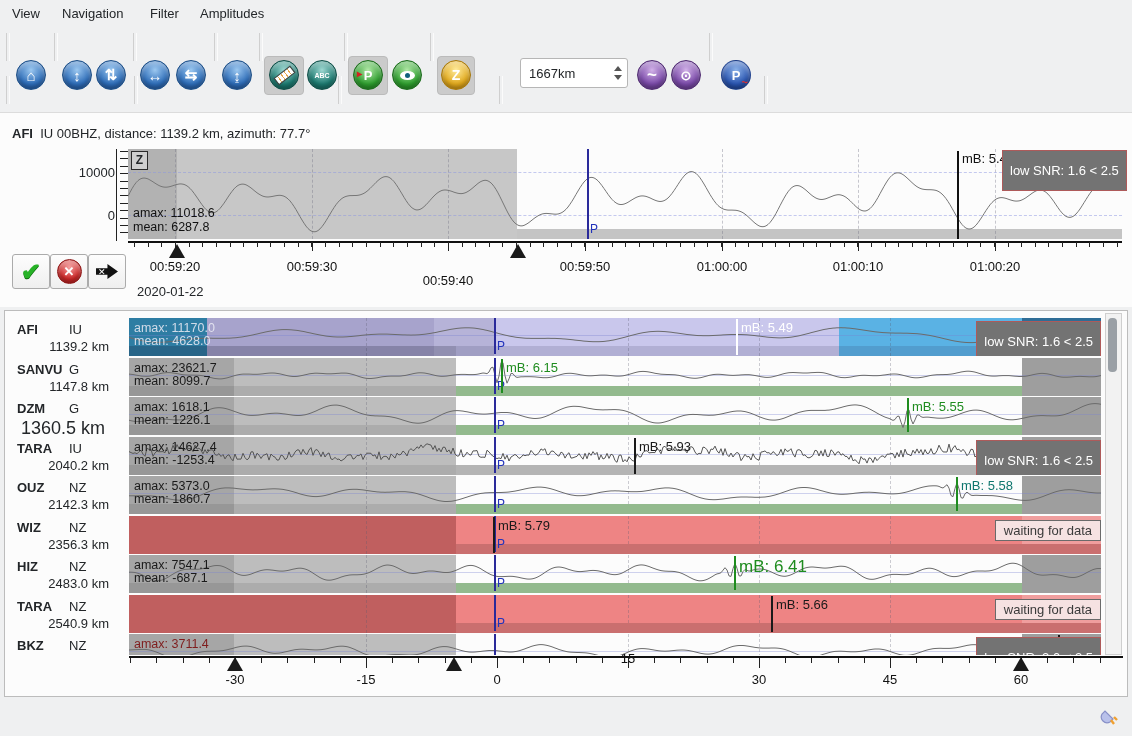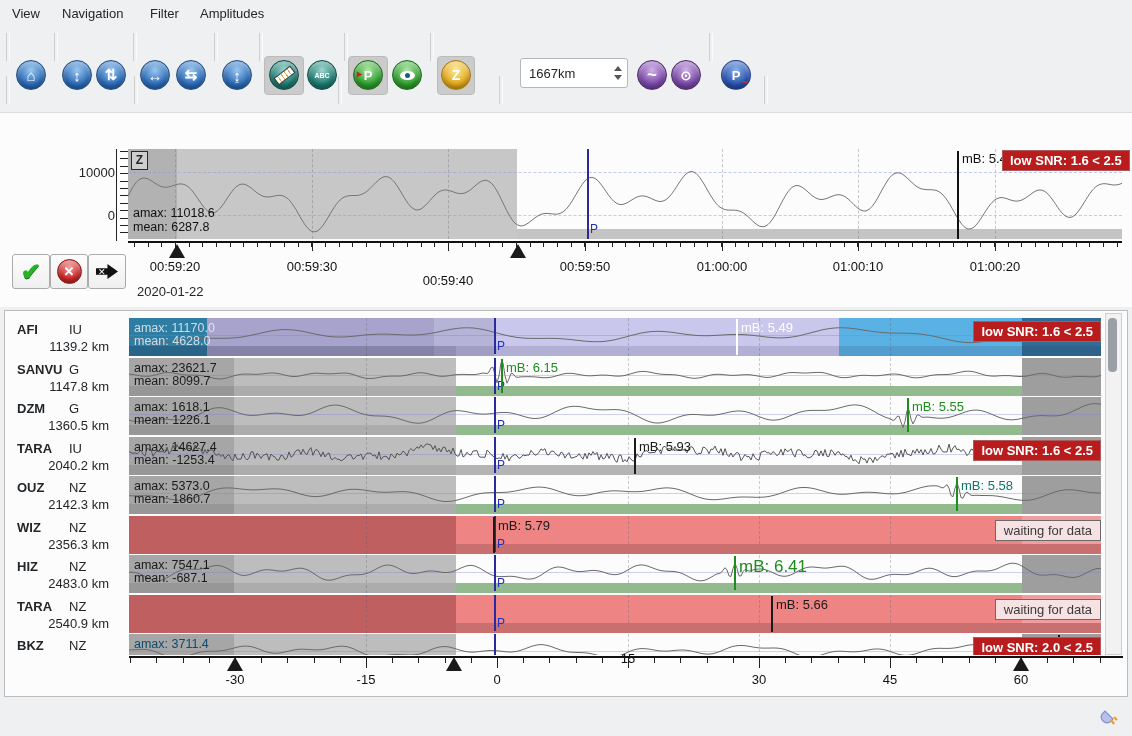--- a/index.html
+++ b/index.html
@@ -31,22 +31,22 @@
   .spin .btns{position:absolute;right:5px;top:4px;display:flex;flex-direction:column;gap:4px}
   .spin .u{width:0;height:0;border-left:4px solid transparent;border-right:4px solid transparent;border-bottom:5px solid #555}
   .spin .d{width:0;height:0;border-left:4px solid transparent;border-right:4px solid transparent;border-top:5px solid #555}
   .lbl{position:absolute;font-size:13px}
   .btn{position:absolute;width:36px;height:33px;background:linear-gradient(#fdfdfd,#efefef);
        border:1px solid #ababab;border-radius:3px;display:flex;align-items:center;justify-content:center}
   .check{color:#27b227;font-size:22px;font-weight:bold;text-shadow:0 1px 0 #0a6a0a}
   
   #upperpanel{position:absolute;left:0;top:112px;width:1132px;height:194px;background:#fcfcfc;border-top:1px solid #dcdcdc}
   #stationpanel{position:absolute;left:4px;top:310px;width:1124px;height:387px;background:#fcfcfc;border:1px solid #bcbcbc;box-sizing:border-box;overflow:hidden}
-  .badge-snr{position:absolute;background:#b91c1c;border:1px solid #ae5a5a;color:#fff;font-weight:bold;
-             font-size:13px;padding:2px 7px;white-space:nowrap}
+  .badge-snr{position:absolute;background:#737373;border:1px solid #ae5a5a;color:#fff;font-weight:normal;
+             font-size:13px;padding:12px 7px;white-space:nowrap}
   .badge-wait{position:absolute;background:#f6e2e2;border:1px solid #6a6a6a;color:#3a3a3a;
              font-size:13px;padding:2px 8px;white-space:nowrap}
   .tri{position:absolute;width:0;height:0;border-left:8px solid transparent;border-right:8px solid transparent;border-bottom:14px solid #1a1a1a}
   .axlbl{position:absolute;font-size:13px;color:#111;text-align:center;width:70px}
   .scroll{position:absolute;background:#f2f2f2;border:1px solid #cfcfcf}
   .thumb{position:absolute;background:#9aa0a6;border-radius:4px}
 </style>
 </head>
 <body>
 
@@ -146,20 +146,24 @@
     <span style="position:absolute;right:-2px;top:-3px;width:13px;height:13px;background:#f8f8f8;border:1px solid #777;border-radius:3px;font-size:10px;text-align:center;line-height:13px">1</span>
   </div>
   <div class="abs" style="left:724px;top:72px">
     <span class="check" style="font-size:30px">✔</span>
   </div>
   <div class="sep" style="left:764px;top:8px"></div>
   <div class="sph red" style="left:772px;top:74px;font-size:19px;font-weight:normal">◎</div>
 </div>
 
 <div id="upperpanel">
+  <div class="abs" style="left:12px;top:13px">
+    <b>AFI</b>&nbsp;
+    <span>IU  00BHZ, distance: 1139.2 km, azimuth: 77.7°</span>
+  </div>
   <div id="topplot" class="abs" style="left:0;top:33px;width:1132px;height:161px">
       <div style="position:absolute;left:128px;top:3px;width:49px;height:90px;background:#b2b2b2"></div>
       <div style="position:absolute;left:177px;top:3px;width:340px;height:90px;background:#c7c7c7"></div>
       <div style="position:absolute;left:517px;top:83px;width:605px;height:10px;background:#c4c4c4"></div>
       <div style="position:absolute;left:175px;top:3px;width:1px;height:90px;border-left:1px dashed rgba(110,110,130,.38)"></div>
       <div style="position:absolute;left:312px;top:3px;width:1px;height:90px;border-left:1px dashed rgba(110,110,130,.38)"></div>
       <div style="position:absolute;left:448px;top:3px;width:1px;height:90px;border-left:1px dashed rgba(110,110,130,.38)"></div>
       <div style="position:absolute;left:722px;top:3px;width:1px;height:90px;border-left:1px dashed rgba(110,110,130,.38)"></div>
       <div style="position:absolute;left:858px;top:3px;width:1px;height:90px;border-left:1px dashed rgba(110,110,130,.38)"></div>
       <div style="position:absolute;left:995px;top:3px;width:1px;height:90px;border-left:1px dashed rgba(110,110,130,.38)"></div>
@@ -347,21 +351,21 @@
         <div style="position:absolute;left:5px;top:16px;font-size:12.5px;color:#1a1a1a">mean: 8099.7</div>
         <div style="position:absolute;left:365px;top:0;width:1.5px;height:36px;background:#2a2a9a"></div>
         <div style="position:absolute;left:368px;top:21px;font-size:12px;color:#2233bb">P</div>
         <div style="position:absolute;left:372px;top:1px;width:1.5px;height:34px;background:#1f8c1f"></div>
         <div style="position:absolute;left:377px;top:2px;font-size:13px;color:#1f8c1f">mB: 6.15</div>
       </div>
     </div>
     <div style="position:absolute;left:0;top:86px;width:1100px;height:38px;overflow:hidden">
       <div style="position:absolute;left:12px;top:4px;font-weight:bold;font-size:13px">DZM</div>
       <div style="position:absolute;left:64px;top:4px;font-size:13px">G</div>
-      <div style="position:absolute;left:12px;top:21px;width:92px;text-align:right;font-size:13px">1360.5 km</div>
+      <div style="position:absolute;left:12px;top:21px;width:92px;text-align:center;font-size:18px">1360.5 km</div>
       <div style="position:absolute;left:124px;top:0;width:972px;height:38px;background:#fcfcfc">
         <div style="position:absolute;left:0px;top:0;width:105px;height:38px;background:#a6a6a6"></div>
         <div style="position:absolute;left:105px;top:0;width:222px;height:38px;background:#bdbdbd"></div>
         <div style="position:absolute;left:893px;top:0;width:79px;height:38px;background:#9e9e9e"></div>
         <div style="position:absolute;left:237px;top:0;width:1px;height:38px;border-left:1px dashed rgba(90,90,110,.3)"></div>
         <div style="position:absolute;left:499px;top:0;width:1px;height:38px;border-left:1px dashed rgba(90,90,110,.3)"></div>
         <div style="position:absolute;left:630px;top:0;width:1px;height:38px;border-left:1px dashed rgba(90,90,110,.3)"></div>
         <div style="position:absolute;left:761px;top:0;width:1px;height:38px;border-left:1px dashed rgba(90,90,110,.3)"></div>
         <div style="position:absolute;left:327px;top:28px;width:566px;height:10px;background:#93ba8e"></div>
         <div style="position:absolute;left:0;top:28px;width:327px;height:10px;background:rgba(0,0,0,.09)"></div>
@@ -504,21 +508,21 @@
         <div style="position:absolute;left:105px;top:0;width:222px;height:38px;background:#bdbdbd"></div>
         <div style="position:absolute;left:893px;top:0;width:79px;height:38px;background:#9e9e9e"></div>
         <div style="position:absolute;left:237px;top:0;width:1px;height:38px;border-left:1px dashed rgba(90,90,110,.3)"></div>
         <div style="position:absolute;left:499px;top:0;width:1px;height:38px;border-left:1px dashed rgba(90,90,110,.3)"></div>
         <div style="position:absolute;left:630px;top:0;width:1px;height:38px;border-left:1px dashed rgba(90,90,110,.3)"></div>
         <div style="position:absolute;left:761px;top:0;width:1px;height:38px;border-left:1px dashed rgba(90,90,110,.3)"></div>
         <div style="position:absolute;left:0;top:17px;width:972px;height:1px;background:rgba(120,130,210,.35)"></div>
         <svg width="972" height="38" style="position:absolute;left:0px;top:0px">
           <path d="M0 16.0 L2 15.9 L4 15.8 L6 15.7 L8 15.6 L10 15.5 L12 15.4 L14 15.4 L16 15.4 L18 15.6 L20 15.9 L22 16.3 L24 16.9 L26 17.6 L28 18.3 L30 19.1 L32 20.0 L34 20.8 L36 21.7 L38 22.4 L40 23.1 L42 23.6 L44 24.0 L46 24.2 L48 24.3 L50 24.1 L52 23.8 L54 23.4 L56 22.9 L58 22.3 L60 21.6 L62 20.9 L64 20.2 L66 19.5 L68 18.9 L70 18.4 L72 18.0 L74 17.7 L76 17.5 L78 17.3 L80 17.3 L82 17.2 L84 17.2 L86 17.2 L88 17.1 L90 17.0 L92 16.8 L94 16.6 L96 16.2 L98 15.8 L100 15.3 L102 14.8 L104 14.3 L106 13.7 L108 13.2 L110 12.8 L112 12.4 L114 12.2 L116 12.1 L118 12.1 L120 12.3 L122 12.6 L124 13.1 L126 13.7 L128 14.4 L130 15.1 L132 15.9 L134 16.7 L136 17.4 L138 18.0 L140 18.5 L142 18.9 L144 19.2 L146 19.3 L148 19.2 L150 19.1 L152 18.8 L154 18.4 L156 17.9 L158 17.5 L160 17.0 L162 16.5 L164 16.1 L166 15.7 L168 15.5 L170 15.3 L172 15.2 L174 15.2 L176 15.3 L178 15.4 L180 15.6 L182 15.7 L184 15.8 L186 15.9 L188 15.9 L190 15.8 L192 15.7 L194 15.4 L196 15.1 L198 14.7 L200 14.2 L202 13.7 L204 13.3 L206 12.9 L208 12.5 L210 12.3 L212 12.2 L214 12.2 L216 12.4 L218 12.7 L220 13.2 L222 13.9 L224 14.7 L226 15.5 L228 16.5 L230 17.4 L232 18.4 L234 19.3 L236 20.1 L238 20.8 L240 21.4 L242 21.8 L244 22.1 L246 22.3 L248 22.4 L250 22.3 L252 22.1 L254 21.9 L256 21.6 L258 21.3 L260 21.1 L262 20.9 L264 20.7 L266 20.6 L268 20.6 L270 20.6 L272 20.7 L274 20.8 L276 20.9 L278 21.0 L280 21.1 L282 21.1 L284 21.0 L286 20.8 L288 20.5 L290 20.1 L292 19.6 L294 18.9 L296 18.2 L298 17.4 L300 16.6 L302 15.7 L304 14.9 L306 14.2 L308 13.6 L310 13.1 L312 12.8 L314 12.6 L316 12.6 L318 12.7 L320 13.0 L322 13.5 L324 14.0 L326 14.6 L328 15.2 L330 15.8 L332 16.4 L334 16.9 L336 17.4 L338 17.7 L340 18.0 L342 18.1 L344 18.1 L346 18.0 L348 17.8 L350 17.6 L352 17.4 L354 17.1 L356 16.9 L358 16.7 L360 16.5 L362 16.5 L364 16.5 L366 16.6 L368 16.7 L370 17.0 L372 17.2 L374 17.4 L376 17.7 L378 17.8 L380 18.0 L382 18.0 L384 17.9 L386 17.6 L388 17.3 L390 16.8 L392 16.2 L394 15.5 L396 14.8 L398 14.0 L400 13.3 L402 12.5 L404 11.9 L406 11.4 L408 11.0 L410 10.7 L412 10.6 L414 10.7 L416 11.0 L418 11.4 L420 11.9 L422 12.5 L424 13.2 L426 14.0 L428 14.7 L430 15.5 L432 16.1 L434 16.7 L436 17.2 L438 17.7 L440 18.0 L442 18.2 L444 18.3 L446 18.4 L448 18.5 L450 18.5 L452 18.6 L454 18.7 L456 18.8 L458 19.0 L460 19.3 L462 19.7 L464 20.1 L466 20.6 L468 21.1 L470 21.6 L472 22.1 L474 22.6 L476 23.0 L478 23.3 L480 23.4 L482 23.4 L484 23.2 L486 22.9 L488 22.5 L490 21.9 L492 21.1 L494 20.3 L496 19.5 L498 18.6 L500 17.7 L502 16.9 L504 16.2 L506 15.6 L508 15.1 L510 14.8 L512 14.6 L514 14.6 L516 14.7 L518 14.9 L520 15.1 L522 15.5 L524 15.8 L526 16.2 L528 16.5 L530 16.8 L532 17.0 L534 17.1 L536 17.2 L538 17.1 L540 17.0 L542 16.8 L544 16.6 L546 16.4 L548 16.2 L550 16.1 L552 16.0 L554 16.0 L556 16.1 L558 16.3 L560 16.6 L562 17.0 L564 17.4 L566 17.9 L568 18.4 L570 18.9 L572 19.4 L574 19.7 L576 20.0 L578 20.1 L580 20.1 L582 19.9 L584 19.6 L586 19.1 L588 18.5 L590 17.8 L592 17.0 L594 16.2 L596 15.3 L598 14.5 L600 13.7 L602 13.0 L604 12.4 L606 12.0 L608 11.7 L610 11.5 L612 11.5 L614 11.5 L616 11.7 L618 12.0 L620 12.3 L622 12.7 L624 13.0 L626 13.4 L628 13.6 L630 13.9 L632 14.0 L634 14.1 L636 14.1 L638 14.1 L640 14.1 L642 14.0 L644 14.0 L646 14.0 L648 14.1 L650 14.3 L652 14.6 L654 15.0 L656 15.5 L658 16.2 L660 16.9 L662 17.7 L664 18.6 L666 19.4 L668 20.3 L670 21.1 L672 21.8 L674 22.4 L676 22.9 L678 23.2 L680 23.3 L682 23.3 L684 23.1 L686 22.8 L688 22.3 L690 21.7 L692 21.1 L694 20.4 L696 19.8 L698 19.2 L700 18.6 L702 18.1 L704 17.7 L706 17.4 L708 17.3 L710 17.2 L712 17.2 L714 17.3 L716 17.4 L718 17.6 L720 17.7 L722 17.8 L724 17.8 L726 17.8 L728 17.7 L730 17.5 L732 17.3 L734 17.0 L736 16.6 L738 16.2 L740 15.8 L742 15.5 L744 15.2 L746 15.0 L748 15.0 L750 15.0 L752 15.2 L754 15.5 L756 15.9 L758 16.4 L760 17.1 L762 17.8 L764 18.5 L766 19.2 L768 19.8 L770 20.4 L772 20.8 L774 21.2 L776 21.4 L778 21.4 L780 21.2 L782 20.9 L784 20.5 L786 20.0 L788 19.3 L790 18.7 L792 18.0 L794 17.3 L796 16.6 L798 16.0 L800 15.5 L802 15.1 L804 14.7 L806 14.5 L808 14.4 L810 14.3 L812 14.3 L814 14.4 L816 14.4 L818 14.4 L820 14.4 L822 14.3 L824 14.1 L826 13.9 L828 13.6 L830 13.2 L832 12.8 L834 12.3 L836 11.9 L838 11.4 L840 11.1 L842 10.8 L844 10.7 L846 10.7 L848 10.8 L850 11.1 L852 11.6 L854 12.2 L856 12.9 L858 13.7 L860 14.7 L862 15.6 L864 16.6 L866 17.5 L868 18.4 L870 19.2 L872 19.8 L874 20.3 L876 20.7 L878 20.9 L880 21.0 L882 20.9 L884 20.8 L886 20.5 L888 20.3 L890 20.0 L892 19.7 L894 19.4 L896 19.2 L898 19.0 L900 18.9 L902 18.9 L904 19.0 L906 19.1 L908 19.3 L910 19.5 L912 19.7 L914 19.8 L916 19.9 L918 19.9 L920 19.7 L922 19.5 L924 19.2 L926 18.8 L928 18.3 L930 17.7 L932 17.1 L934 16.5 L936 15.9 L938 15.4 L940 14.9 L942 14.5 L944 14.3 L946 14.3 L948 14.4 L950 14.6 L952 15.0 L954 15.5 L956 16.1 L958 16.8 L960 17.6 L962 18.3 L964 19.0 L966 19.7 L968 20.2 L970 20.7 L972 21.0 " fill="none" stroke="#6b6b6b" stroke-width="1"></path>
         </svg>
-        <div style="position:absolute;left:5px;top:3px;font-size:12.5px;color:#0c4a6e">amax: 3711.4</div>
+        <div style="position:absolute;left:5px;top:3px;font-size:12.5px;color:#7f1d1d">amax: 3711.4</div>
         <div style="position:absolute;left:365px;top:0;width:1.5px;height:36px;background:#2a2a9a"></div>
         <div style="position:absolute;left:929px;top:1px;width:1.5px;height:36px;background:#1a1a1a"></div>
         <div class="badge-snr" style="position: absolute; top: 3px; right: 0px; left: auto;">low SNR: 2.0 &lt; 2.5</div>
       </div>
     </div>
     <div style="position:absolute;left:124px;top:345px;width:994px;height:2px;background:#111"></div>
     <div style="position:absolute;left:125.2px;top:347px;width:1px;height:5px;background:#222"></div>
     <div style="position:absolute;left:151.4px;top:347px;width:1px;height:5px;background:#222"></div>
     <div style="position:absolute;left:177.6px;top:347px;width:1px;height:5px;background:#222"></div>
     <div style="position:absolute;left:203.8px;top:347px;width:1px;height:5px;background:#222"></div>

